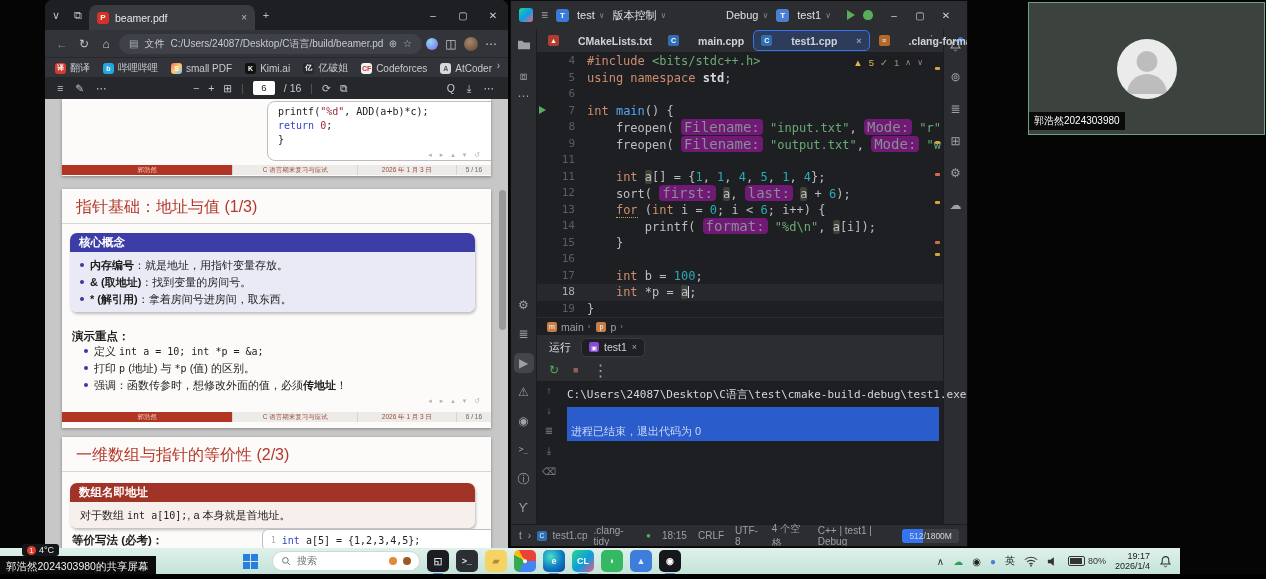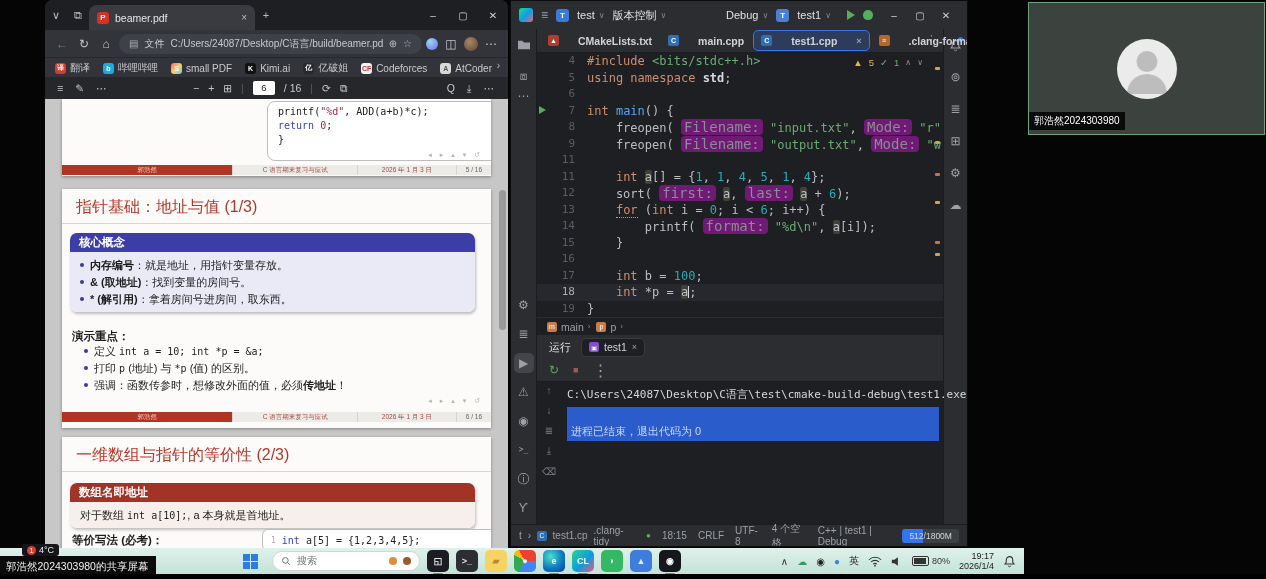--- a/index.html
+++ b/index.html
@@ -131,21 +131,21 @@
   #mem{position:relative;width:60px;height:14px;background:#3d4043;border-radius:3px;overflow:hidden;text-align:center;}
   #mem .fill{position:absolute;left:0;top:0;bottom:0;width:36%;background:#3574f0;}
   #mem .t{position:relative;font-size:8.5px;line-height:14px;color:#d3d5da;}
 
   
   #video{left:1028px;top:2px;width:237px;height:133px;background:#3c433f;border:1px solid #69a47e;box-sizing:border-box;}
   #vavatar{position:absolute;left:50%;top:50%;transform:translate(-50%,-50%);width:60px;height:60px;border-radius:50%;background:#ebebeb;overflow:hidden;}
   #vname{position:absolute;left:0;bottom:4px;background:rgba(0,0,0,.85);color:#fff;font-size:10px;padding:2px 5px;}
 
   
-  #taskbar{left:0;top:548px;width:1024px;height:26px;background:linear-gradient(180deg,#dff1ea,#c3e3d8);display:flex;align-items:center;}
+  #taskbar{left:0;top:548px;width:1180px;height:26px;background:linear-gradient(180deg,#dff1ea,#c3e3d8);display:flex;align-items:center;}
   #winlogo{display:grid;grid-template-columns:7px 7px;grid-template-rows:7px 7px;gap:1px;margin-left:243px;}
   #winlogo i{background:#2a7de1;display:block;}
   #searchpill{margin-left:14px;width:148px;height:20px;background:#fff;border:1px solid #cfd8d4;border-radius:11px;display:flex;align-items:center;gap:6px;padding:0 8px;box-sizing:border-box;}
   #searchpill .ph{color:#6b7470;font-size:10px;flex:1;}
   #searchpill .leaf{width:8px;height:8px;border-radius:50%;}
   .tbapp{width:22px;height:22px;border-radius:5px;margin-left:7px;display:flex;align-items:center;justify-content:center;font-size:9px;font-weight:bold;position:relative;flex:none;}
   .tbapp .openbar{position:absolute;bottom:-3px;left:6px;right:6px;height:2px;border-radius:2px;background:#4f8ee8;}
   #tray{margin-left:auto;display:flex;align-items:center;gap:9px;padding-right:8px;}
   .trayic{font-size:10px;color:#333;}
   #battery{display:flex;align-items:center;gap:3px;}

